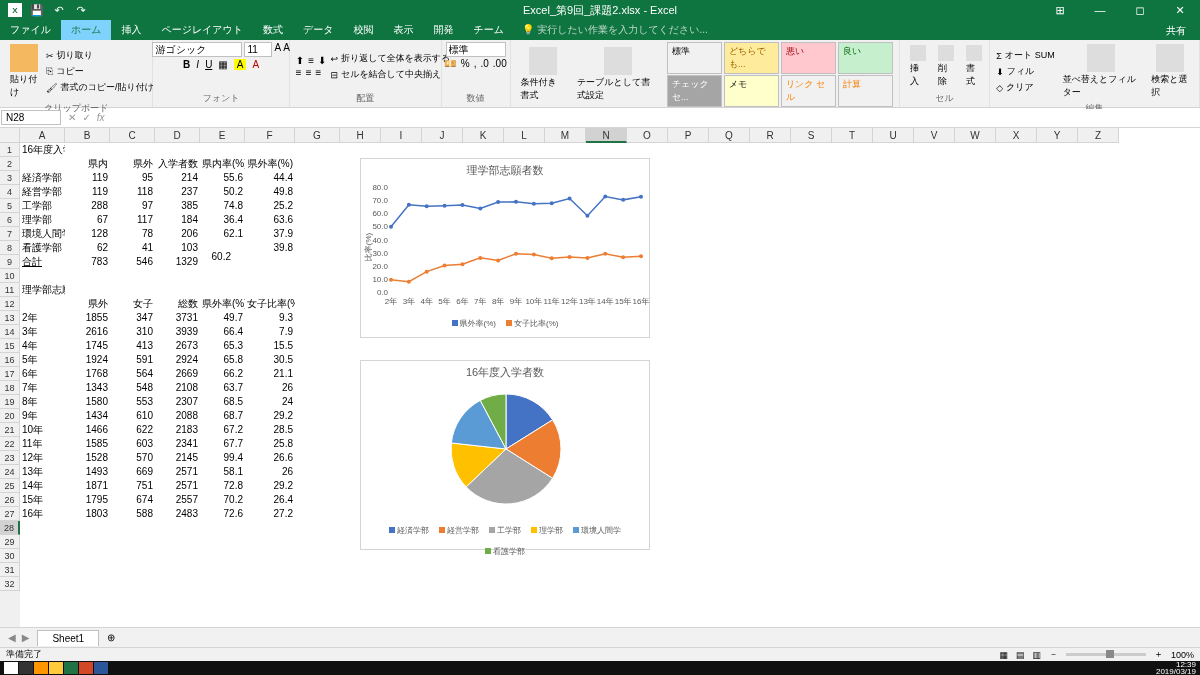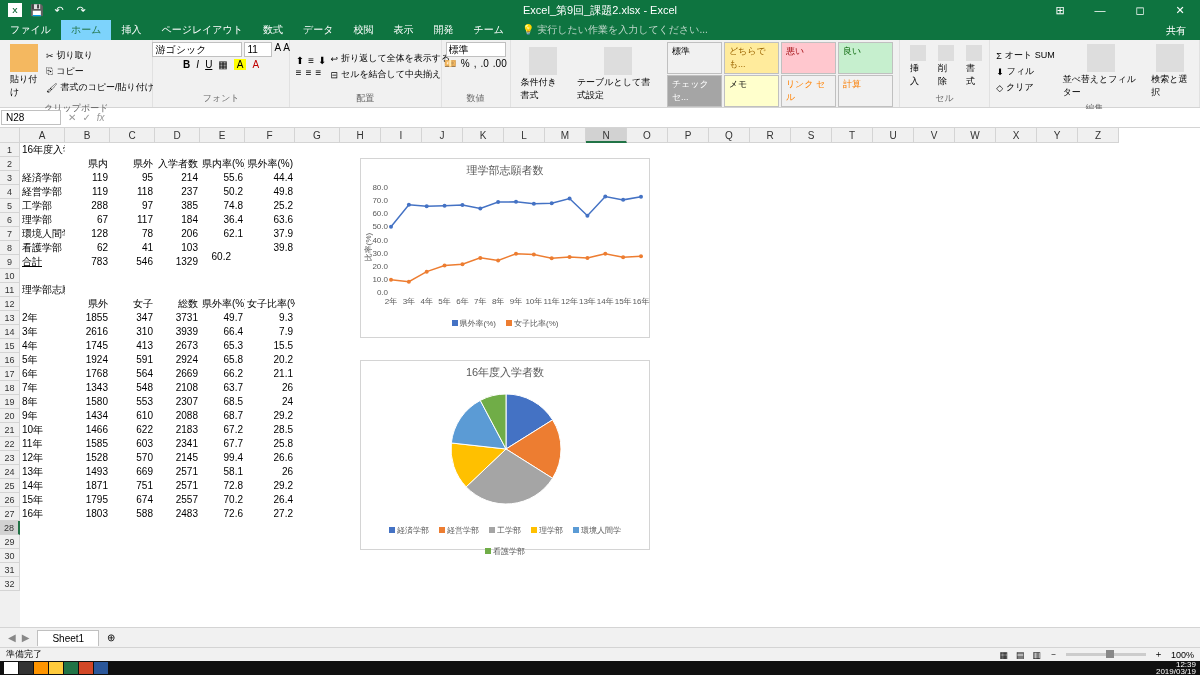--- a/index.html
+++ b/index.html
@@ -368,21 +368,21 @@
       <div class="cell r" style="left: 45px; top: 196px; width: 45px;">1745</div>
       <div class="cell r" style="left: 90px; top: 196px; width: 45px;">413</div>
       <div class="cell r" style="left: 135px; top: 196px; width: 45px;">2673</div>
       <div class="cell r" style="left: 180px; top: 196px; width: 45px;">65.3</div>
       <div class="cell r" style="left: 225px; top: 196px; width: 50px;">15.5</div>
       <div class="cell" style="left: 0px; top: 210px; width: 45px;">5年</div>
       <div class="cell r" style="left: 45px; top: 210px; width: 45px;">1924</div>
       <div class="cell r" style="left: 90px; top: 210px; width: 45px;">591</div>
       <div class="cell r" style="left: 135px; top: 210px; width: 45px;">2924</div>
       <div class="cell r" style="left: 180px; top: 210px; width: 45px;">65.8</div>
-      <div class="cell r" style="left: 225px; top: 210px; width: 50px;">20.2</div>
+      <div class="cell r" style="left: 225px; top: 210px; width: 50px;">30.5</div>
       <div class="cell" style="left: 0px; top: 224px; width: 45px;">6年</div>
       <div class="cell r" style="left: 45px; top: 224px; width: 45px;">1768</div>
       <div class="cell r" style="left: 90px; top: 224px; width: 45px;">564</div>
       <div class="cell r" style="left: 135px; top: 224px; width: 45px;">2669</div>
       <div class="cell r" style="left: 180px; top: 224px; width: 45px;">66.2</div>
       <div class="cell r" style="left: 225px; top: 224px; width: 50px;">21.1</div>
       <div class="cell" style="left: 0px; top: 238px; width: 45px;">7年</div>
       <div class="cell r" style="left: 45px; top: 238px; width: 45px;">1343</div>
       <div class="cell r" style="left: 90px; top: 238px; width: 45px;">548</div>
       <div class="cell r" style="left: 135px; top: 238px; width: 45px;">2108</div>

